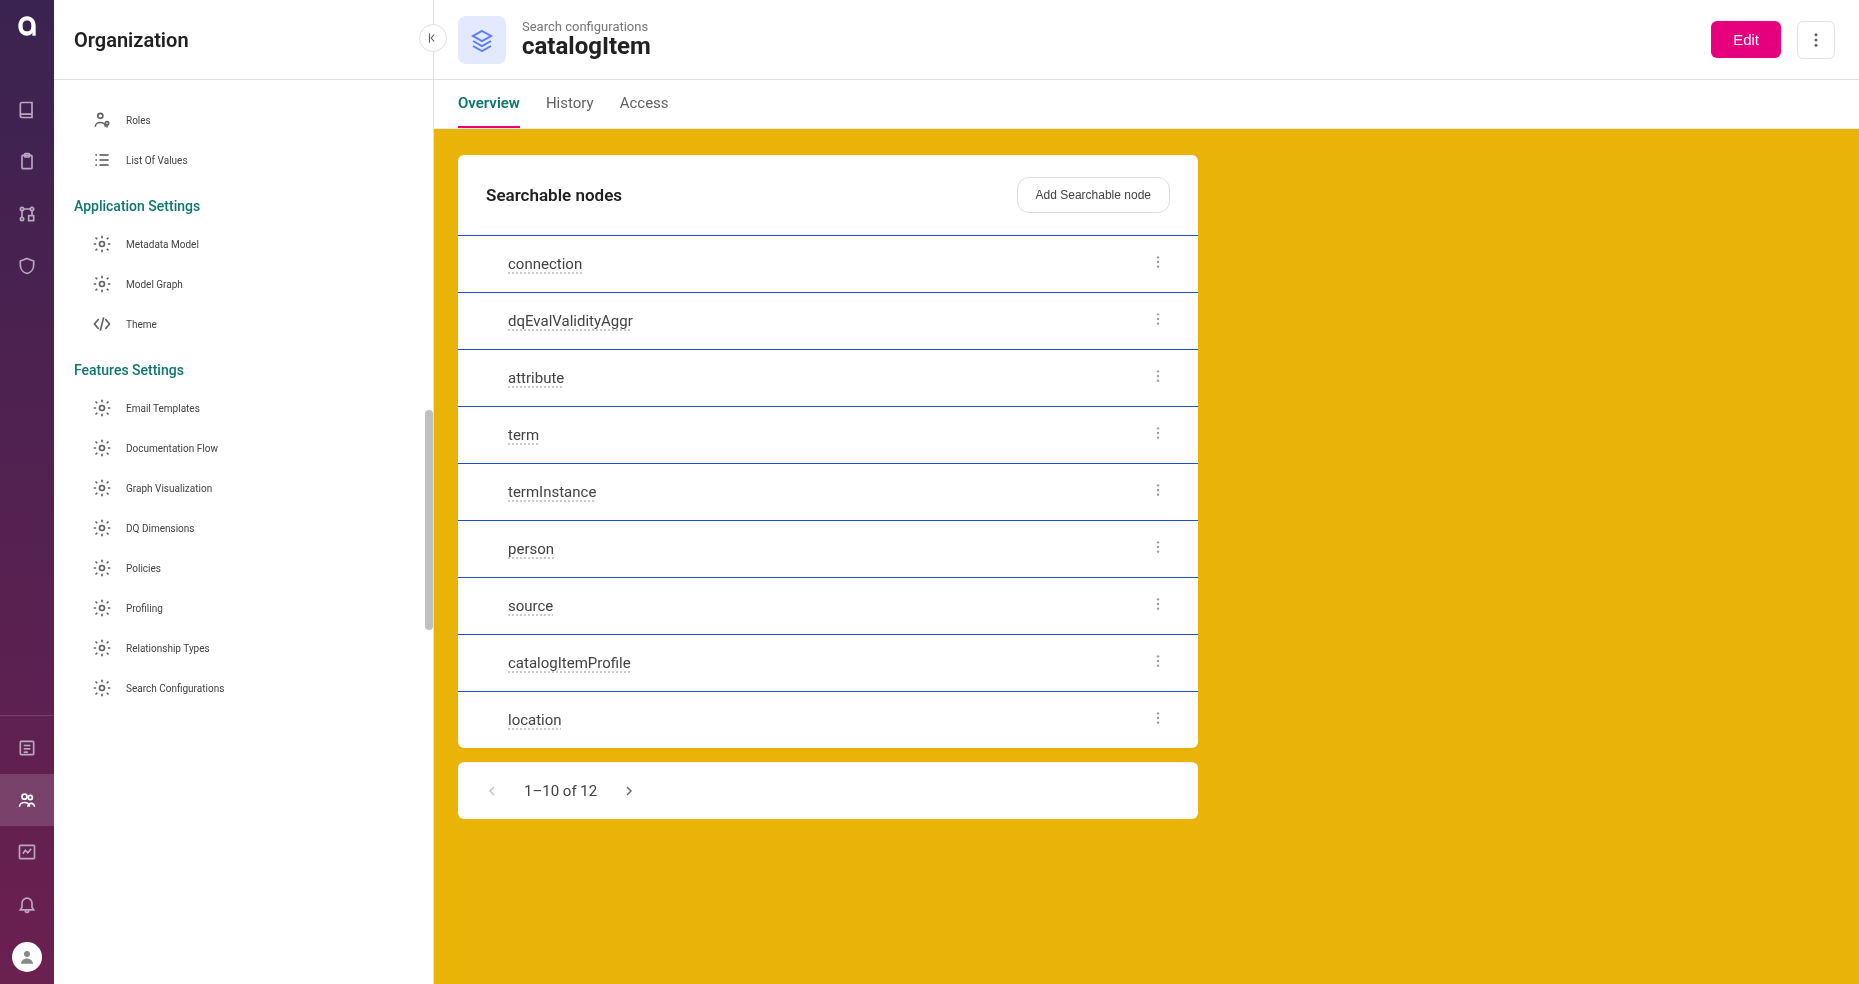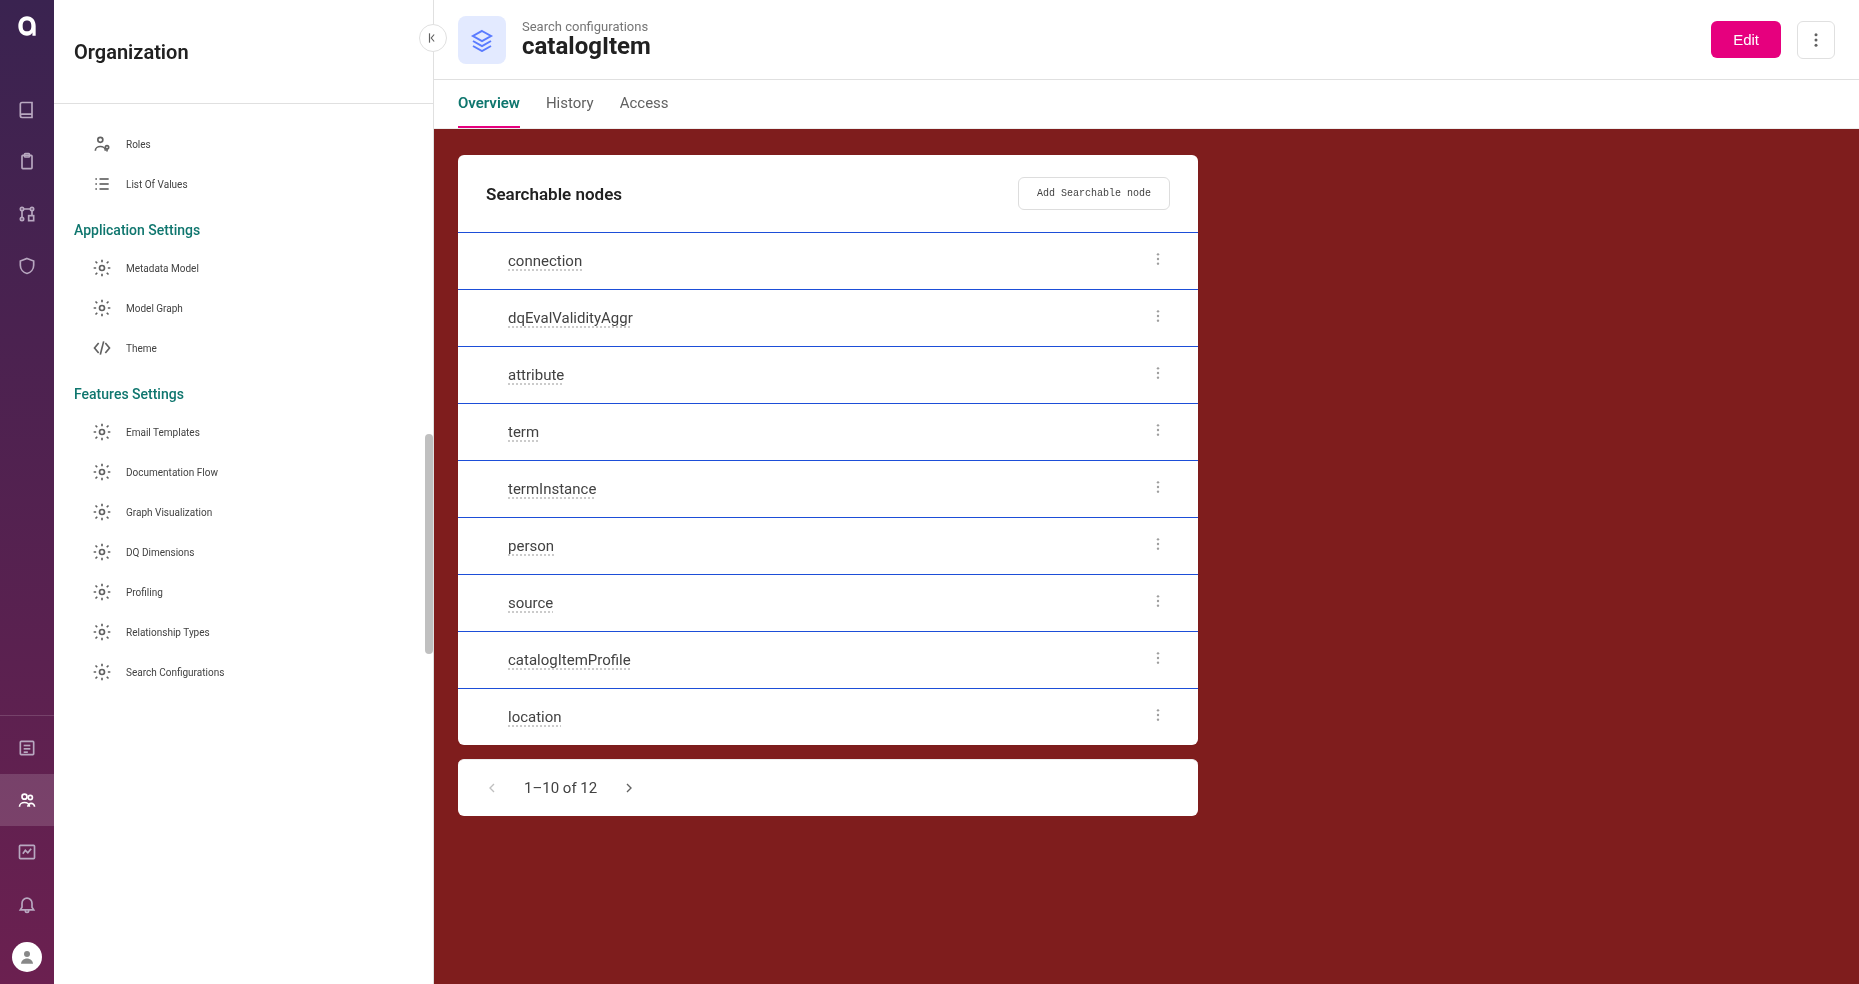--- a/index.html
+++ b/index.html
@@ -15,21 +15,21 @@
 .rail-item svg { width: 20px; height: 20px; stroke: #b8a8c0; fill: none; stroke-width: 2; }
 .rail-item.active { background: rgba(255,255,255,0.15); }
 .rail-item.active svg { stroke: #fff; }
 .rail-spacer { flex: 1; }
 .rail-divider { width: 100%; height: 1px; background: rgba(255,255,255,0.15); margin: 6px 0; }
 .rail-avatar { width: 30px; height: 30px; border-radius: 50%; background: #fff; display: flex; align-items: center; justify-content: center; margin: 12px 0; }
 .rail-avatar svg { width: 18px; height: 18px; fill: #888; stroke: none; }
 
 
 .sidebar { width: 380px; border-right: 1px solid #e0e0e0; display: flex; flex-direction: column; position: relative; flex-shrink: 0; }
-.sidebar-header { height: 104px; padding: 0 20px; display: flex; align-items: center; border-bottom: 1px solid #e0e0e0; }
+.sidebar-header { height: 80px; padding: 0 20px; display: flex; align-items: center; border-bottom: 1px solid #e0e0e0; }
 .sidebar-title { font-size: 20px; font-weight: 600; color: #212121; }
 .sidebar-body { flex: 1; overflow-y: auto; padding: 20px 0; position: relative; }
 .sidebar-scrollbar { position: absolute; right: 0; top: 330px; width: 8px; height: 220px; background: #c0c0c0; border-radius: 4px; }
 .sidebar-item { display: flex; align-items: center; padding: 10px 20px 10px 38px; cursor: pointer; gap: 14px; }
 .sidebar-item svg { width: 20px; height: 20px; stroke: #616161; fill: none; stroke-width: 2; flex-shrink: 0; }
 .sidebar-item-label { font-size: 10px; color: #424242; }
 .sidebar-section { font-size: 14px; color: #0f766e; font-weight: 500; padding: 18px 20px 10px 20px; }
 
 .collapse-btn { position: absolute; right: -14px; top: 24px; width: 28px; height: 28px; border-radius: 50%; background: #fff; border: 1px solid #e0e0e0; display: flex; align-items: center; justify-content: center; cursor: pointer; z-index: 10; }
 .collapse-btn svg { width: 14px; height: 14px; stroke: #616161; fill: none; stroke-width: 2; }
@@ -44,25 +44,25 @@
 .main-title { font-size: 24px; font-weight: 700; color: #212121; margin-top: -2px; }
 .main-header-spacer { flex: 1; }
 .btn-edit { background: #e6007e; color: #fff; border: none; padding: 10px 22px; border-radius: 6px; font-size: 15px; font-weight: 500; cursor: pointer; }
 .btn-icon { width: 38px; height: 38px; border: 1px solid #e0e0e0; border-radius: 6px; background: #fff; display: flex; align-items: center; justify-content: center; cursor: pointer; }
 .btn-icon svg { width: 18px; height: 18px; fill: #616161; }
 
 .tabs { display: flex; gap: 26px; padding: 0 24px; border-bottom: 1px solid #eee; }
 .tab { padding: 14px 0; font-size: 15px; color: #616161; cursor: pointer; border-bottom: 2px solid transparent; }
 .tab.active { color: #0f766e; font-weight: 600; border-bottom-color: #e6007e; }
 
-.main-content { flex: 1; overflow-y: auto; background: #7f1d1d; padding: 26px 24px; }
+.main-content { flex: 1; overflow-y: auto; background: #eab308; padding: 26px 24px; }
 .card { background: #fff; border-radius: 6px; max-width: 740px; box-shadow: 0 1px 2px rgba(0,0,0,0.04); }
 .card-header { display: flex; align-items: center; justify-content: space-between; padding: 22px 28px; }
 .card-title { font-size: 17px; font-weight: 600; }
-.btn-outline { border: 1px solid #ddd; background: #fff; padding: 10px 18px; border-radius: 6px; font-size: 10px; cursor: pointer; color: #424242; font-family: Liberation Mono, monospace; }
+.btn-outline { border: 1px solid #ddd; background: #fff; padding: 10px 18px; border-radius: 12px; font-size: 12px; cursor: pointer; color: #424242; }
 .table { width: 100%; }
 .table-row { display: flex; align-items: center; justify-content: space-between; border-top: 1px solid #1d4ed8; padding: 14px 28px 14px 50px; }
 .table-cell { font-size: 15px; color: #424242; text-decoration: underline dotted #bbb; text-underline-offset: 4px; cursor: pointer; }
 .row-menu { cursor: pointer; padding: 4px; }
 .row-menu svg { width: 16px; height: 16px; fill: #9e9e9e; }
 
 .card-footer { border-top: 1px solid #eee; padding: 14px 20px; display: flex; align-items: center; gap: 18px; max-width: 740px; background: #fff; margin-top: 14px; border-radius: 6px; }
 .pager-btn { width: 28px; height: 28px; display: flex; align-items: center; justify-content: center; cursor: pointer; }
 .pager-btn.disabled { cursor: default; opacity: 0.4; }
 .pager-btn svg { width: 16px; height: 16px; stroke: #616161; fill: none; stroke-width: 2; }
@@ -219,20 +219,27 @@
             <path d="M12 2v3M12 19v3M4.2 4.2l2.1 2.1M17.7 17.7l2.1 2.1M2 12h3M19 12h3M4.2 19.8l2.1-2.1M17.7 6.3l2.1-2.1"></path>
           </svg>
         <span class="sidebar-item-label">Graph Visualization</span>
       </div>
       <div class="sidebar-item">
         <svg viewBox="0 0 24 24">
             <circle cx="12" cy="12" r="3"></circle>
             <path d="M12 2v3M12 19v3M4.2 4.2l2.1 2.1M17.7 17.7l2.1 2.1M2 12h3M19 12h3M4.2 19.8l2.1-2.1M17.7 6.3l2.1-2.1"></path>
           </svg>
         <span class="sidebar-item-label">DQ Dimensions</span>
+      </div>
+      <div class="sidebar-item">
+        <svg viewBox="0 0 24 24">
+            <circle cx="12" cy="12" r="3"></circle>
+            <path d="M12 2v3M12 19v3M4.2 4.2l2.1 2.1M17.7 17.7l2.1 2.1M2 12h3M19 12h3M4.2 19.8l2.1-2.1M17.7 6.3l2.1-2.1"></path>
+          </svg>
+        <span class="sidebar-item-label">Policies</span>
       </div>
       <div class="sidebar-item">
         <svg viewBox="0 0 24 24">
             <circle cx="12" cy="12" r="3"></circle>
             <path d="M12 2v3M12 19v3M4.2 4.2l2.1 2.1M17.7 17.7l2.1 2.1M2 12h3M19 12h3M4.2 19.8l2.1-2.1M17.7 6.3l2.1-2.1"></path>
           </svg>
         <span class="sidebar-item-label">Profiling</span>
       </div>
       <div class="sidebar-item">
         <svg viewBox="0 0 24 24">

